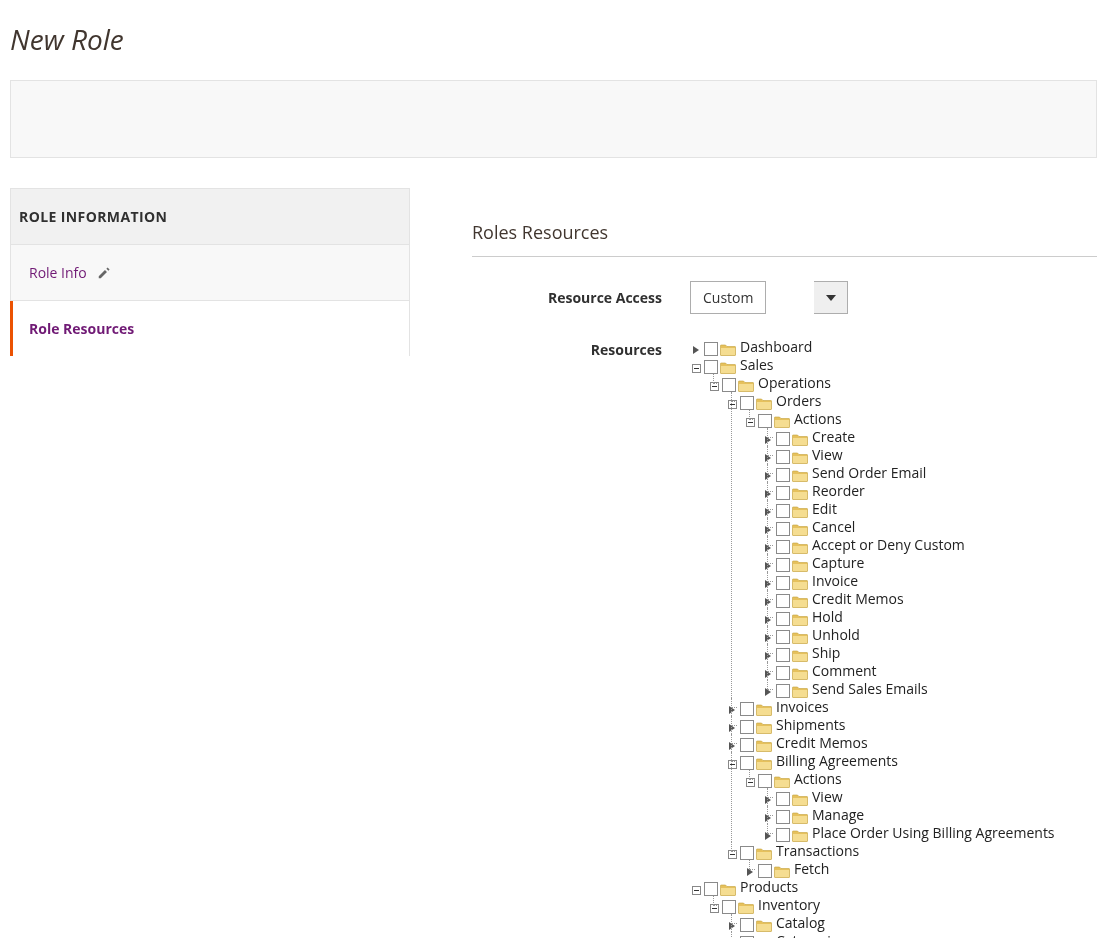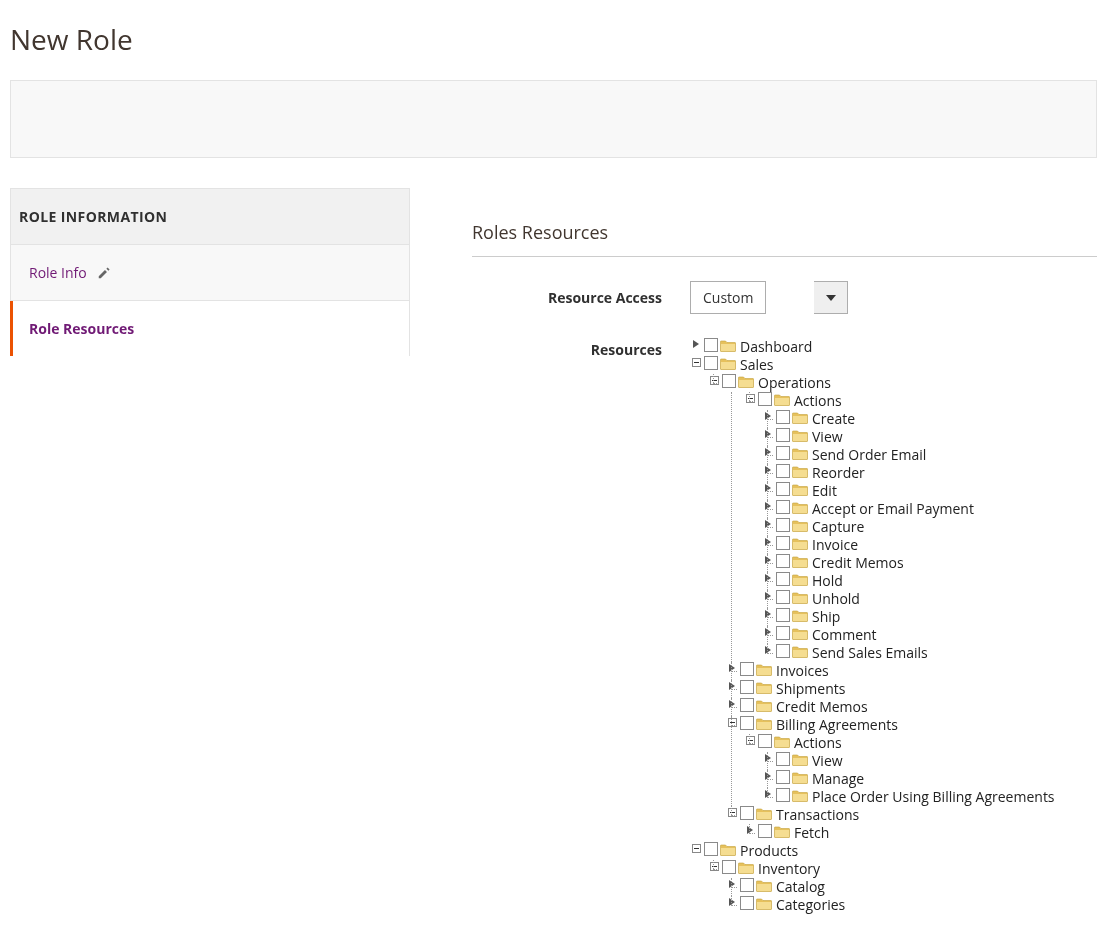--- a/index.html
+++ b/index.html
@@ -14,20 +14,21 @@
     width: 1107px;
     height: 938px;
     padding: 10px 10px 0 10px;
     overflow: hidden;
   }
   .page-title {
     font-size: 28px;
     font-weight: 400;
     color: #41362f;
     margin: 10px 0 22px 0;
+    font-style: italic;
   }
   .header-blank {
     height: 78px;
     background: #f8f8f8;
     border: 1px solid #e3e3e3;
   }
   .columns {
     display: flex;
     margin-top: 30px;
     align-items: flex-start;
@@ -129,21 +130,21 @@
     line-height: 18px;
     user-select: none;
   }
   .tree ul {
     list-style: none;
     padding: 0;
     margin: 0;
   }
   .tree ul ul { padding-left: 18px; }
   .tree li { margin: 0; padding: 0; position: relative; white-space: nowrap; }
-  .node-row { display: flex; align-items: flex-start; height: 18px; }
+  .node-row { display: flex; align-items: flex-end; height: 18px; }
   .toggle {
     width: 12px; height: 12px;
     flex: 0 0 12px;
     margin-right: 2px;
     display: flex; align-items: center; justify-content: center;
     cursor: pointer;
   }
   .toggle svg { display: block; }
   .cb {
     width: 14px; height: 14px;
@@ -271,20 +272,36 @@
                       <span class="folder">
                         <svg width="16" height="13" viewBox="0 0 16 13">
                           <path fill="#e6c15c" stroke="#c4a13c" stroke-width="0.6" d="M0.5 2.5 v9.5 a0.5 0.5 0 0 0 0.5 0.5 h14 a0.5 0.5 0 0 0 0.5-0.5 v-8 a0.5 0.5 0 0 0 -0.5-0.5 h-8 l-1.5-1.5 h-4.5 a0.5 0.5 0 0 0 -0.5 0.5 z"></path>
                           <path fill="#f5dd91" d="M1 5 h14 v7 h-14 z"></path>
                         </svg>
                       </span>
                       <span class="node-label">Operations</span>
                     </div>
                     <ul>
                       <li>
+                        <div class="node-row">
+                          <span class="toggle">
+                            <svg width="9" height="9" viewBox="0 0 9 9">
+                              <rect x="0.5" y="0.5" width="8" height="8" fill="#fff" stroke="#888"></rect>
+                              <line x1="2" y1="4.5" x2="7" y2="4.5" stroke="#333"></line>
+                            </svg>
+                          </span>
+                          <span class="cb"></span>
+                          <span class="folder">
+                            <svg width="16" height="13" viewBox="0 0 16 13">
+                              <path fill="#e6c15c" stroke="#c4a13c" stroke-width="0.6" d="M0.5 2.5 v9.5 a0.5 0.5 0 0 0 0.5 0.5 h14 a0.5 0.5 0 0 0 0.5-0.5 v-8 a0.5 0.5 0 0 0 -0.5-0.5 h-8 l-1.5-1.5 h-4.5 a0.5 0.5 0 0 0 -0.5 0.5 z"></path>
+                              <path fill="#f5dd91" d="M1 5 h14 v7 h-14 z"></path>
+                            </svg>
+                          </span>
+                          <span class="node-label">Orders</span>
+                        </div>
                         <ul>
                           <li>
                             <div class="node-row">
                               <span class="toggle">
                                 <svg width="9" height="9" viewBox="0 0 9 9">
                                   <rect x="0.5" y="0.5" width="8" height="8" fill="#fff" stroke="#888"></rect>
                                   <line x1="2" y1="4.5" x2="7" y2="4.5" stroke="#333"></line>
                                 </svg>
                               </span>
                               <span class="cb"></span>
@@ -389,21 +406,38 @@
                                       <path fill="#555" d="M1 0v8l6-4z"></path>
                                     </svg>
                                   </span>
                                   <span class="cb"></span>
                                   <span class="folder">
                                     <svg width="16" height="13" viewBox="0 0 16 13">
                                       <path fill="#e6c15c" stroke="#c4a13c" stroke-width="0.6" d="M0.5 2.5 v9.5 a0.5 0.5 0 0 0 0.5 0.5 h14 a0.5 0.5 0 0 0 0.5-0.5 v-8 a0.5 0.5 0 0 0 -0.5-0.5 h-8 l-1.5-1.5 h-4.5 a0.5 0.5 0 0 0 -0.5 0.5 z"></path>
                                       <path fill="#f5dd91" d="M1 5 h14 v7 h-14 z"></path>
                                     </svg>
                                   </span>
-                                  <span class="node-label">Accept or Email Payment</span>
+                                  <span class="node-label">Cancel</span>
+                                </div>
+                              </li>
+                              <li>
+                                <div class="node-row">
+                                  <span class="toggle">
+                                    <svg width="8" height="8" viewBox="0 0 8 8">
+                                      <path fill="#555" d="M1 0v8l6-4z"></path>
+                                    </svg>
+                                  </span>
+                                  <span class="cb"></span>
+                                  <span class="folder">
+                                    <svg width="16" height="13" viewBox="0 0 16 13">
+                                      <path fill="#e6c15c" stroke="#c4a13c" stroke-width="0.6" d="M0.5 2.5 v9.5 a0.5 0.5 0 0 0 0.5 0.5 h14 a0.5 0.5 0 0 0 0.5-0.5 v-8 a0.5 0.5 0 0 0 -0.5-0.5 h-8 l-1.5-1.5 h-4.5 a0.5 0.5 0 0 0 -0.5 0.5 z"></path>
+                                      <path fill="#f5dd91" d="M1 5 h14 v7 h-14 z"></path>
+                                    </svg>
+                                  </span>
+                                  <span class="node-label">Accept or Deny Custom</span>
                                 </div>
                               </li>
                               <li>
                                 <div class="node-row">
                                   <span class="toggle">
                                     <svg width="8" height="8" viewBox="0 0 8 8">
                                       <path fill="#555" d="M1 0v8l6-4z"></path>
                                     </svg>
                                   </span>
                                   <span class="cb"></span>

